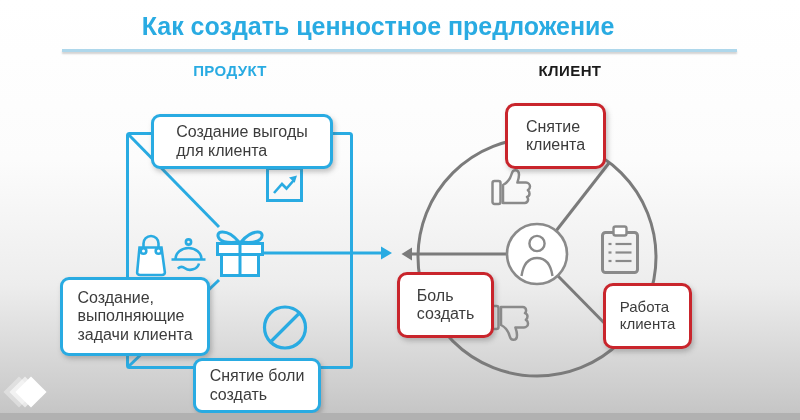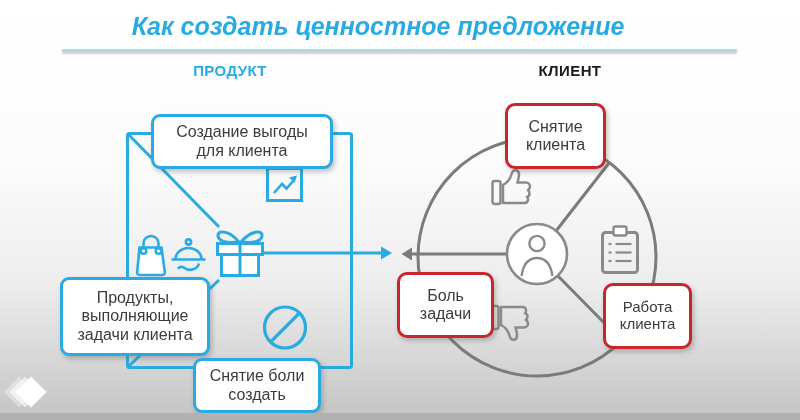--- a/index.html
+++ b/index.html
@@ -10,40 +10,40 @@
     font-family:"Liberation Sans", sans-serif;
     background:linear-gradient(180deg,#ffffff 0%,#fcfcfc 38%,#ededed 68%,#cdcdcd 93%,#c3c3c3 100%);
   }
   .bottom-strip{
     position:absolute;left:0;bottom:0;width:800px;height:7px;
     background:#b1b1b1;
   }
   .title{
     position:absolute;left:0;top:12px;width:756px;
     text-align:center;
-    font-size:25px;font-weight:bold;color:#29ABE2;font-style:italic;
+    font-size:25px;font-weight:bold;color:#29ABE2;
   }
   .separator{
     position:absolute;left:62px;top:49px;width:675px;height:3px;
     background:#aed7eb;
     box-shadow:0 2px 2px rgba(0,0,0,.18);
   }
   .col-header{
     position:absolute;top:62px;width:140px;
     text-align:center;font-size:15px;font-weight:bold;letter-spacing:.4px;
   }
   .col-product{left:160px;color:#29ABE2;}
   .col-client{left:500px;color:#1a1a1a;}
   .canvas{position:absolute;left:0;top:0;}
   .lbl{
     position:absolute;
     background:#fff;
     color:#3c3c3c;
     font-size:16px;line-height:1.13;
-    text-align:center;white-space:pre-line;
+    white-space:pre-line;
     display:flex;align-items:center;justify-content:center;
     box-shadow:2px 3px 5px rgba(90,90,90,.35);
     border-radius:9px;
   }
   .lbl-blue{border:3px solid #29ABE2;}
   .lbl-red{border:3px solid #C9252C;border-radius:10px;}
   .lbl-create{left:151px;top:114px;width:176px;height:49px;}
   .lbl-products{left:60px;top:277px;width:144px;height:73px;}
   .lbl-painrelief{left:193px;top:358px;width:122px;height:49px;}
   .lbl-benefit{left:505px;top:103px;width:95px;height:60px;}
@@ -148,27 +148,27 @@
 
     <g fill="#ffffff">
       <rect x="8" y="381" width="22" height="22" transform="rotate(45 19 392)" opacity="0.35"></rect>
       <rect x="14" y="381" width="22" height="22" transform="rotate(45 25 392)" opacity="0.6"></rect>
       <rect x="20" y="381" width="22" height="22" transform="rotate(45 31 392)"></rect>
     </g>
   </svg>
 
   <div class="lbl lbl-blue lbl-create">Создание выгоды
 для клиента</div>
-  <div class="lbl lbl-blue lbl-products">Продукты,
+  <div class="lbl lbl-blue lbl-products">Создание,
 выполняющие
 задачи клиента</div>
   <div class="lbl lbl-blue lbl-painrelief">Снятие боли
 создать</div>
 
   <div class="lbl lbl-red lbl-benefit">Снятие
 клиента</div>
   <div class="lbl lbl-red lbl-pain">Боль
-задачи</div>
+создать</div>
   <div class="lbl lbl-red lbl-job">Работа
 клиента</div>
 
   <div class="bottom-strip"></div>
 </div>
 
 </body></html>

